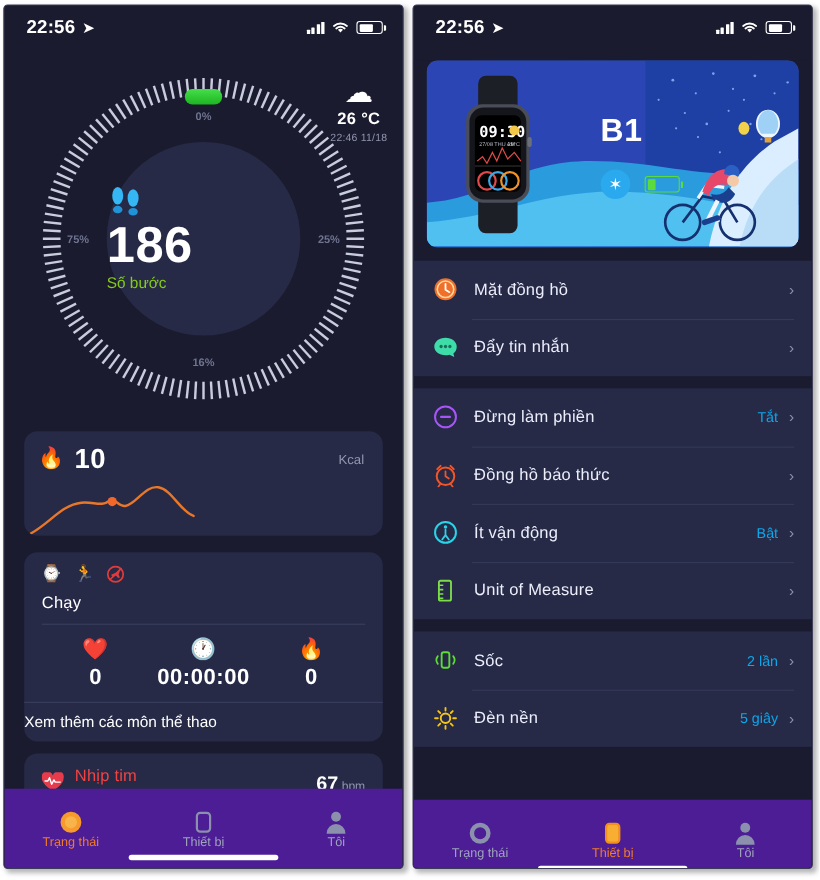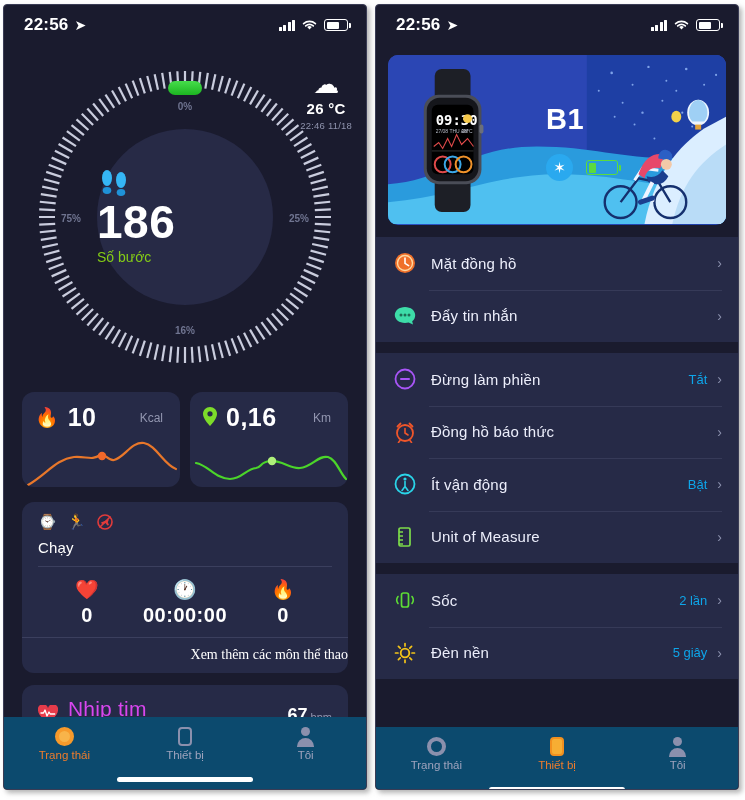--- a/index.html
+++ b/index.html
@@ -78,26 +78,26 @@
   .mc-chart { position:absolute; left:0; right:0; bottom:0; height:52px; }
 
   .sport-card { position:absolute; left:18px; right:18px; top:457px; background:#262a47; border-radius:12px; padding:12px 16px 0; }
   .sp-icons { display:flex; gap:11px; font-size:15px; line-height:16px; }
   .sp-title { font-size:15px; color:#fff; margin-top:6px; letter-spacing:.2px; }
   .sp-div { height:1px; background:#3b3f5e; margin:10px 0 0; }
   .sp-stats { display:flex; padding:12px 0 10px; }
   .sp-stat { flex:1; text-align:center; }
   .sp-ic { font-size:19px; line-height:22px; }
   .sp-v { font-size:20px; font-weight:bold; color:#fff; margin-top:3px; letter-spacing:.5px; }
-  .sp-foot { border-top:1px solid #3b3f5e; margin:0 -16px; padding:9px 0 10px; text-align:right; color:#fff; font-size:14px;font-family:Liberation Serif, serif; }
+  .sp-foot { border-top:1px solid #3b3f5e; margin:0 -16px; padding:9px 0 10px; text-align:left; color:#fff; font-size:14px; }
 
   .hr-card { position:absolute; left:18px; right:18px; top:640px; background:#262a47; border-radius:12px 12px 0 0; padding:12px 16px 0; height:72px; overflow:hidden; }
   .hr-row { display:flex; align-items:center; }
   .hr-ic { font-size:19px; line-height:19px; margin-right:10px; }
-  .hr-name { font-size:21px; color:#d946ef; letter-spacing:.2px;margin-top:25px; }
+  .hr-name { font-size:15px; color:#ef4444; letter-spacing:.2px;margin-top:25px; }
   .hr-time { font-size:9.5px; color:#8f93ad; margin-top:2px; }
   .hr-right { margin-left:auto; display:flex; align-items:baseline; }
   .hr-val { font-size:18px; font-weight:bold; color:#fff; }
   .hr-unit { font-size:11px; color:#9296b0; margin-left:3px; }
   .hr-dash { position:absolute; left:16px; right:16px; bottom:9px; border-top:2px dashed #4a4f70; }
 
   
   .r-body { height:746px; background:#1a1b2e; position:relative; }
   .banner { margin:10px 12px 0; height:170px; border-radius:10px; overflow:hidden; position:relative;
             background:linear-gradient(135deg,#2f4bb8 0%,#2a54c4 45%,#1f3fa8 100%); }
@@ -113,22 +113,22 @@
   .grp.first { margin-top:12px; }
   .row { display:flex; align-items:center; height:52.5px; padding:16px 16px; position:relative; }
   .row + .row::before { content:""; position:absolute; left:53px; right:16px; top:0; height:1px; background:#363a58; }
   .r-ic { width:26px; font-size:18px; line-height:20px; text-align:center; margin-right:13px; display:flex; align-items:center; justify-content:center; }
   .r-lbl { font-size:15px; color:#eceefb; letter-spacing:.2px; }
   .r-val { margin-left:auto; font-size:13px; color:#0ea5e9; margin-right:10px; }
   .chev { color:#8b90ad; font-size:14px; margin-left:auto; }
   .r-val + .chev { margin-left:0; }
 
   
-  .tabbar { position:absolute; left:0; right:0; bottom:0; height:74px; background:#0c4a6e;
-            display:flex; align-items:flex-start; padding-top:10px; }
+  .tabbar { position:absolute; left:0; right:0; bottom:0; height:74px; background:#4c1d95;
+            display:flex; align-items:flex-start; padding-top:21px; }
   .tab { flex:1; text-align:center; }
   .tab-ic { font-size:19px; line-height:22px; }
   .tab-lbl { font-size:11.5px; margin-top:3px; color:#9fa3bd; }
   .tab.active .tab-lbl { color:#f07c2b; }
   .home-ind { position:absolute; left:50%; bottom:9px; transform:translateX(-50%);
               width:136px; height:5px; border-radius:3px; background:#fff; }
   .ring { width:19px;height:19px;border-radius:50%;border:4px solid #8b90ad;margin:0 auto; }
   .ring.on { border-color:#f79a2b; background:#f8b44a; }
   .wico { width:14px;height:19px;border:2.4px solid #8b90ad;border-radius:4px;margin:0 auto;position:relative; }
   .wico.on { border-color:#f2901f; background:#f7ae33; }
@@ -324,36 +324,20 @@
           <div class="mc-top">
             <span class="mc-icon">🔥</span>
             <span class="mc-val">10</span>
             <span class="mc-unit">Kcal</span>
           </div>
           <svg class="mc-chart" viewBox="0 0 160 52" preserveAspectRatio="none">
             <path d="M6 50 C24 40 34 24 52 22 C64 21 70 26 78 20 C82 17 86 26 92 25 C102 23 110 6 122 8 C134 10 142 30 154 34" stroke="#e8772a" stroke-width="2.2" fill="none" stroke-linecap="round"></path>
             <circle cx="80" cy="21" r="4.2" fill="#f2682a"></circle>
           </svg>
         </div>
-        <div class="mini-card">
-          <div class="mc-top">
-            <span class="mc-icon">
-              <svg width="14" height="19" viewBox="0 0 14 19">
-                  <path d="M7 0C3.1 0 0 3.1 0 7c0 5 7 12 7 12s7-7 7-12c0-3.9-3.1-7-7-7z" fill="#7ddc2a"></path>
-                  <circle cx="7" cy="6.8" r="2.6" fill="#262a47"></circle>
-                </svg>
-            </span>
-            <span class="mc-val">0,16</span>
-            <span class="mc-unit">Km</span>
-          </div>
-          <svg class="mc-chart" viewBox="0 0 160 52" preserveAspectRatio="none">
-            <path d="M6 28 C18 30 26 44 40 44 C52 44 56 34 66 33 C72 32 70 27 80 26 C92 25 100 34 110 33 C122 32 128 20 138 22 C146 24 150 38 156 44" stroke="#4bd52a" stroke-width="2.2" fill="none" stroke-linecap="round"></path>
-            <circle cx="82" cy="26" r="4.2" fill="#aef07a"></circle>
-          </svg>
-        </div>
       </div>
 
       <div class="sport-card">
         <div class="sp-icons">
           <span>⌚</span>
           <span>🏃</span>
           <span>
             <svg width="16" height="16" viewBox="0 0 16 16">
                 <circle cx="8" cy="8" r="7" fill="none" stroke="#e03b3b" stroke-width="1.6"></circle>
                 <path d="M4 8.4l8-3.2-1.2 3L12 11l-1.6.5-2-2.4-3 1.6z" fill="#e03b3b"></path>

